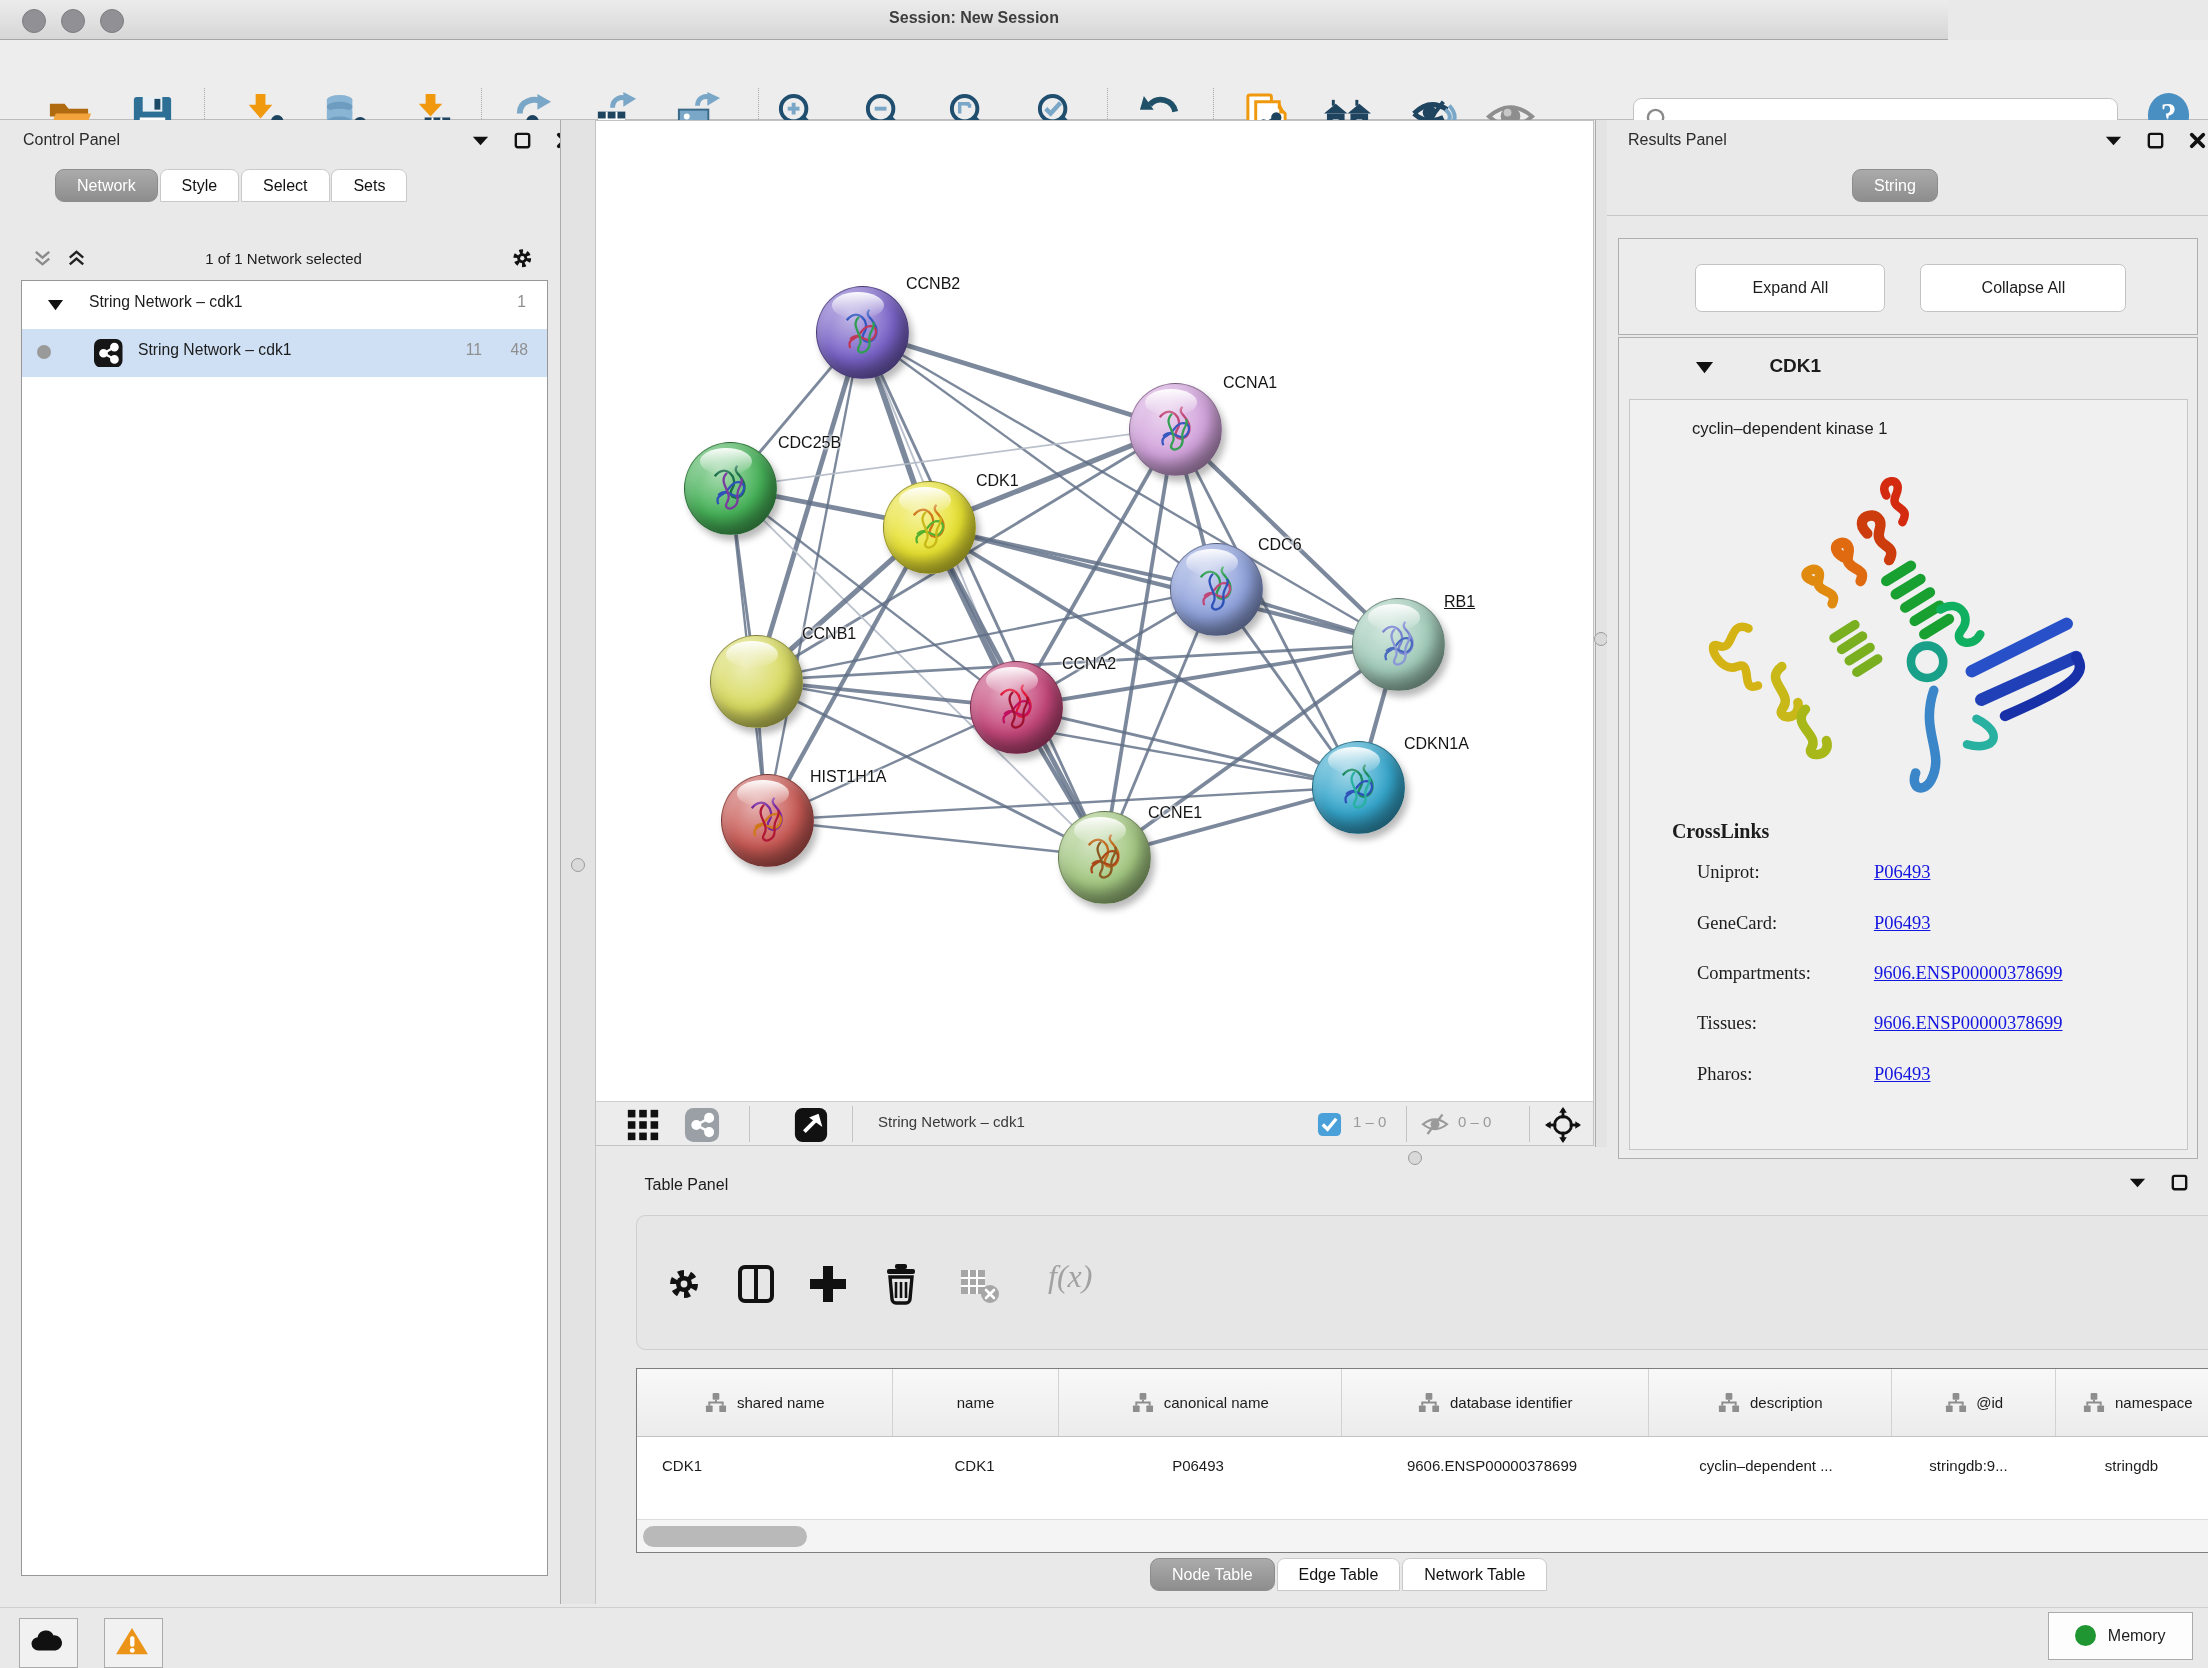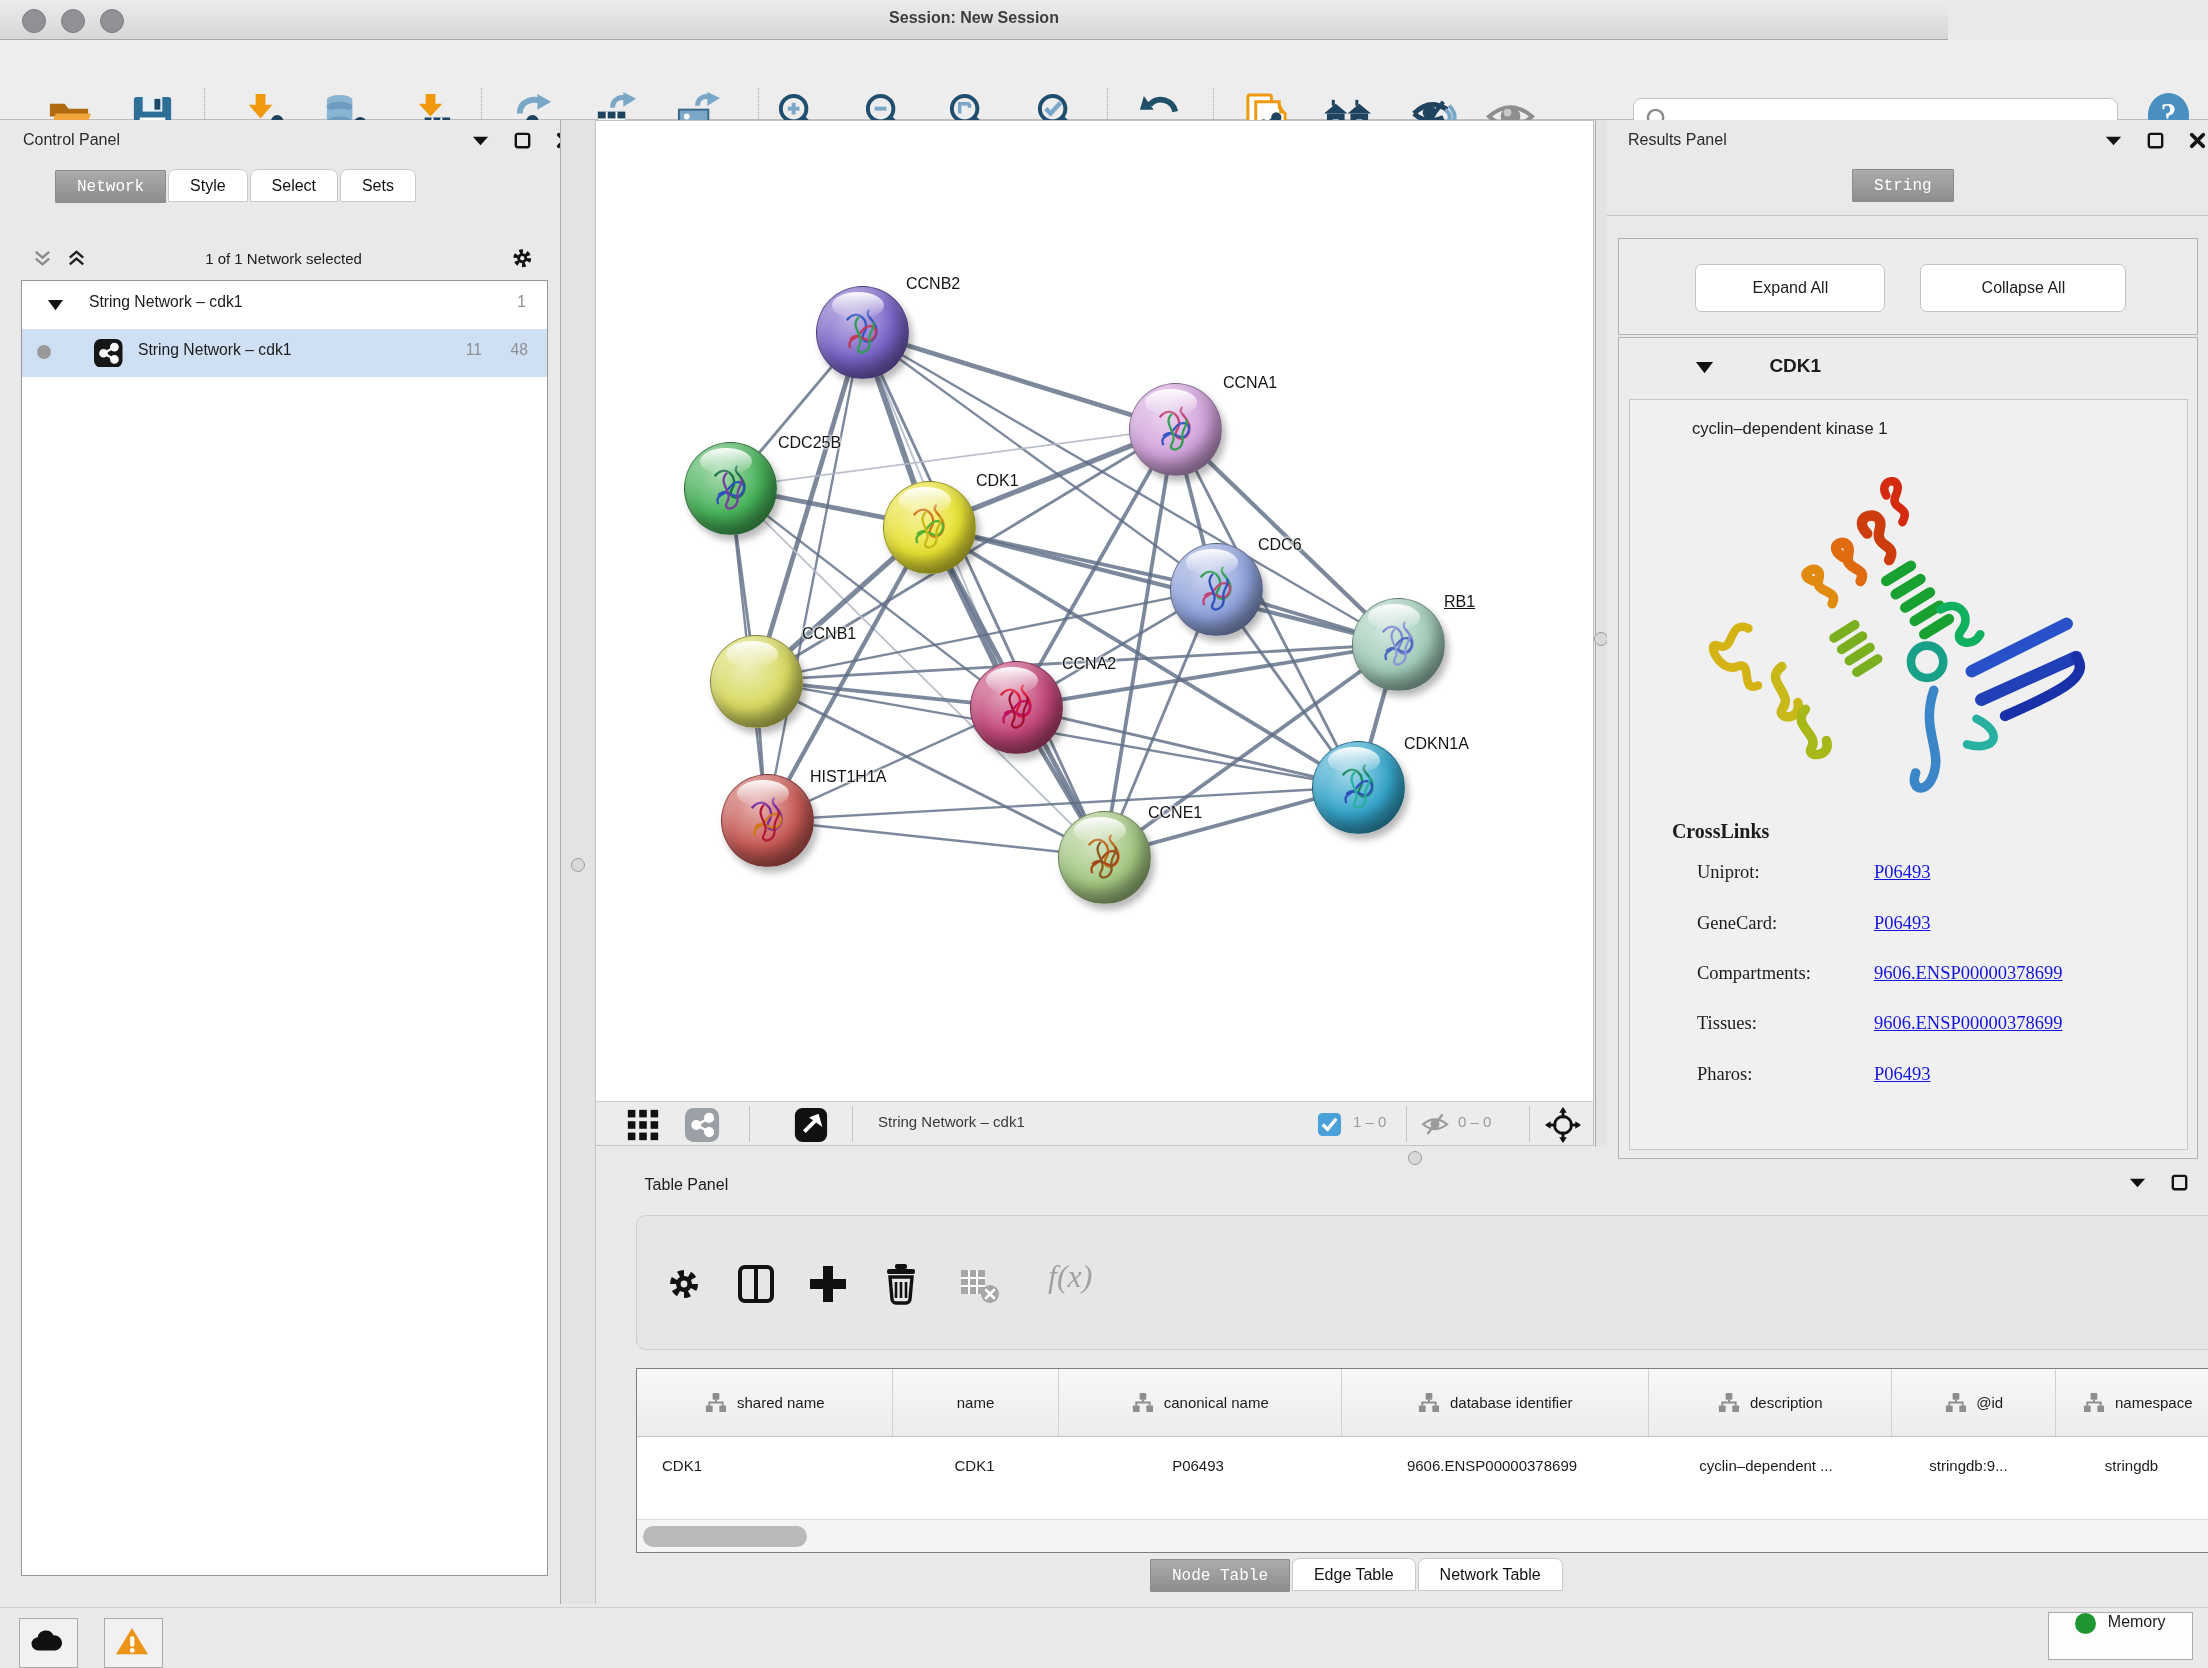--- a/index.html
+++ b/index.html
@@ -22,21 +22,21 @@
       border:1px solid #c2c2c2;border-radius:8.6px;}
   #search-box svg{position:absolute;left:11.4px;top:7.6px;width:25px;height:25px;}
   #search-box input{position:absolute;left:44px;top:3.8px;width:418px;height:30px;border:0;outline:none;
       font-size:16px;font-family:"Liberation Sans",sans-serif;background:transparent;}
   
   .panel-title{position:absolute;font-size:16px;color:#2b2b2b;}
   .win-icons{position:absolute;display:flex;gap:21px;align-items:center;}
   .win-icons svg{width:21px;height:21px;}
   .tab{display:inline-block;padding:6.7px 21px;font-size:16px;background:#fff;color:#111;
       border:1px solid #c9c9c9;border-radius:7.6px 7.6px 0 0;margin-right:1.9px;}
-  .tab.active{background:linear-gradient(#ababab,#8d8d8d);color:#fff;border-color:#8d8d8d;border-radius:1px;font-family:Liberation Mono, monospace;}
+  .tab.active{background:linear-gradient(#ababab,#8d8d8d);color:#fff;border-color:#8d8d8d;border-radius:9px;}
   
   #control-panel{position:absolute;left:0;top:120px;width:559px;height:1484px;background:#e9e9e9;}
   #cp-tabs{position:absolute;left:55px;top:49px;}
   #cp-selrow{position:absolute;left:23px;top:122px;width:521px;height:32px;font-size:15px;}
   #cp-tree{position:absolute;left:21px;top:160px;width:525px;height:1294px;background:#fff;
       border:1px solid #979797;}
   .tree-row{position:relative;height:48px;font-size:15.7px;}
   .tree-row .cnt{position:absolute;color:#8f8f8f;}
   #tree-child{background:#cfe0f5;}
   
@@ -105,21 +105,21 @@
   #tp-hscroll{position:absolute;left:0;bottom:0;width:100%;height:32px;background:#f4f4f4;
       border-top:1px solid #dcdcdc;}
   #tp-hthumb{position:absolute;left:5.7px;top:5.7px;width:164px;height:21px;background:#b9b9b9;border-radius:10.5px;}
   #tp-tabs{position:absolute;left:533px;top:392px;}
   
   #statusbar{position:absolute;left:0;top:1607px;width:2208px;height:61px;background:#e9e9e9;
       border-top:1px solid #cfcfcf;}
   .sb-box{position:absolute;top:9.5px;width:57px;height:48px;background:#f1f1f1;border:1.9px solid #ababab;}
   .sb-box svg{position:absolute;left:9.5px;top:7.6px;width:34px;height:30px;}
   #memory-btn{position:absolute;left:2048px;top:3.8px;width:143px;height:46px;background:#fdfdfd;
-      border:1.9px solid #ababab;display:flex;gap:11.4px;justify-content:center;font-size:16px;}
+      border:1.9px solid #ababab;display:flex;align-items:center;gap:11.4px;justify-content:center;font-size:16px;}
   #memory-dot{width:21px;height:21px;border-radius:50%;}
   a{cursor:pointer;}
 </style>
 </head>
 <body>
 
 <div id="app">
 
   <div id="titlebar">
     <div class="tl" style="left:22px"></div>

